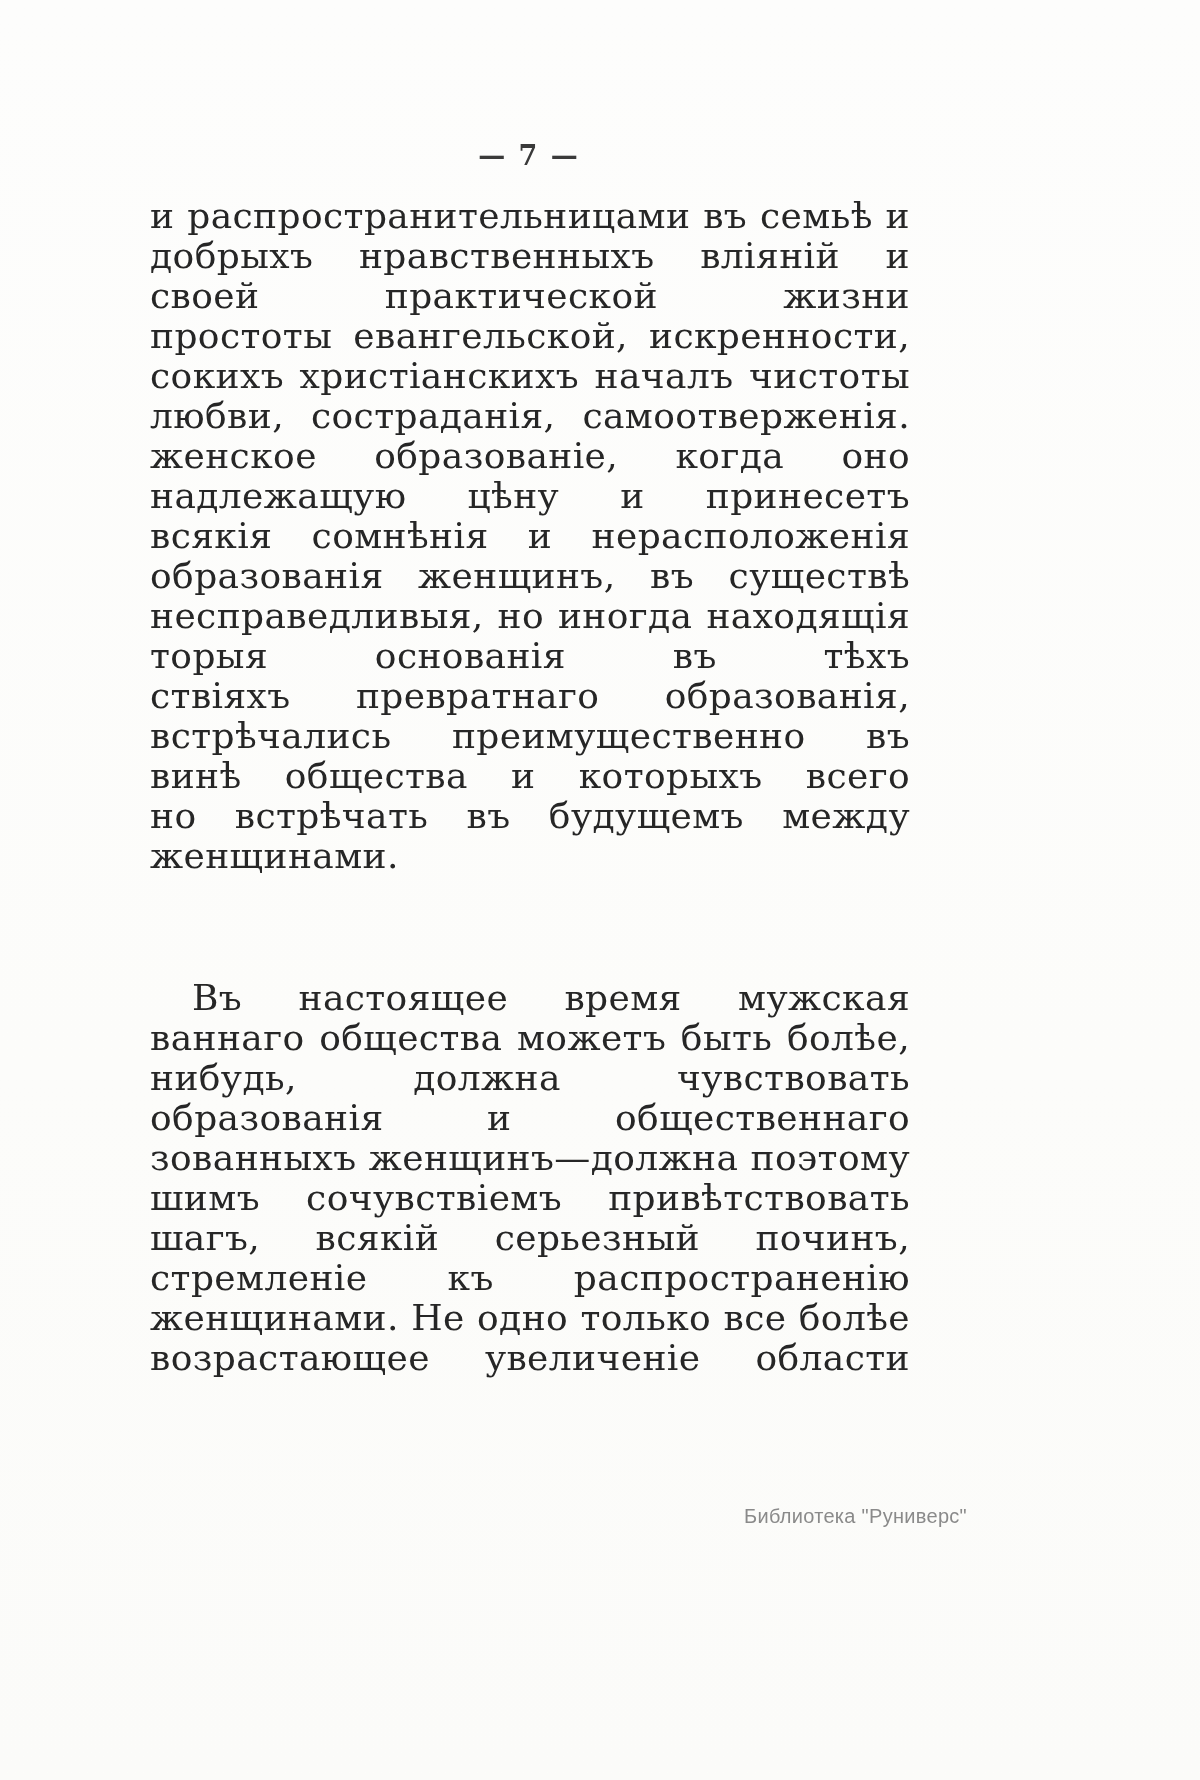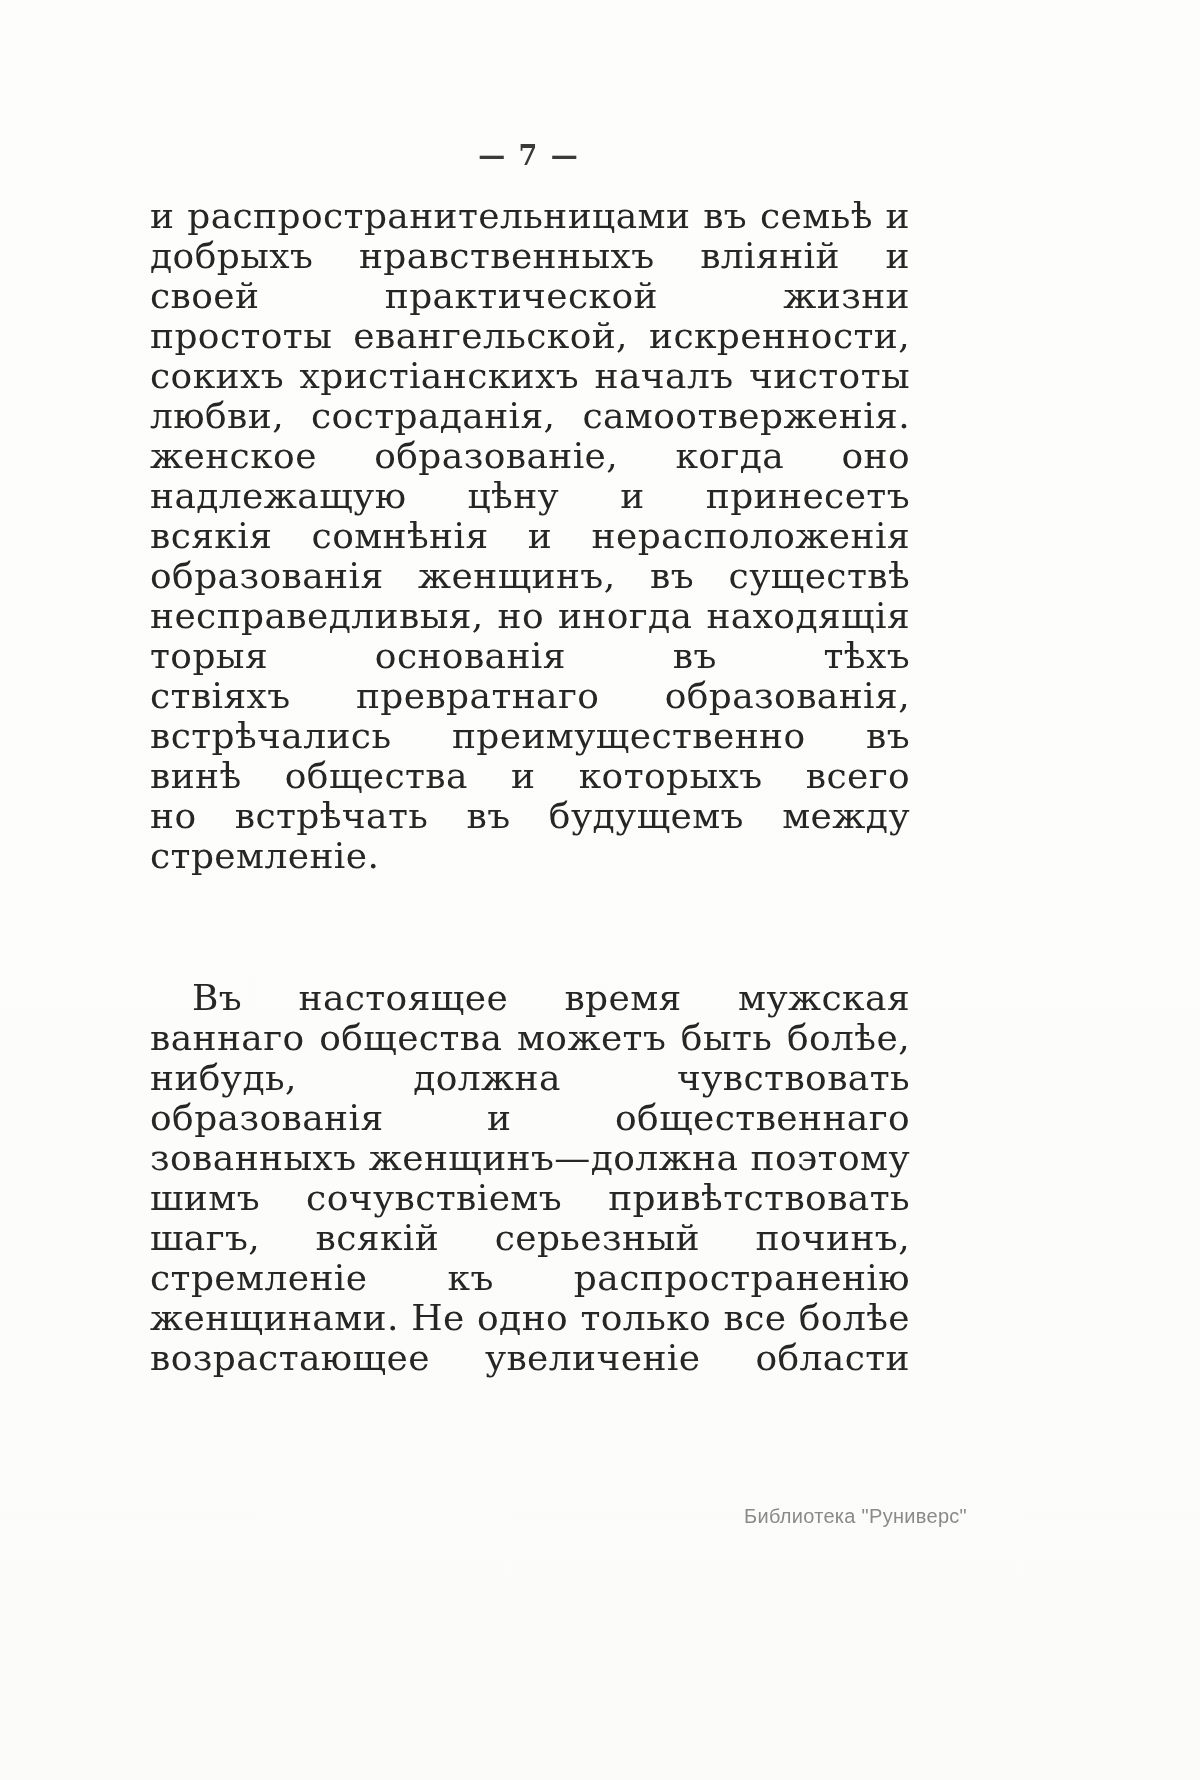--- a/index.html
+++ b/index.html
@@ -81,21 +81,21 @@
     <div class="line">женское образованіе, когда оно проникнуто будетъ</div>
     <div class="line">надлежащую цѣну и принесетъ надлежащую пользу.</div>
     <div class="line">всякія сомнѣнія и нерасположенія относительно</div>
     <div class="line">образованія женщинъ, въ существѣ дѣла конечно</div>
     <div class="line">несправедливыя, но иногда находящія себѣ нѣко-</div>
     <div class="line">торыя основанія въ тѣхъ нерасположенія послѣд-</div>
     <div class="line">ствіяхъ превратнаго образованія, которыя доселѣ</div>
     <div class="line">встрѣчались преимущественно въ мужской поло-</div>
     <div class="line">винѣ общества и которыхъ всего менѣе желатель-</div>
     <div class="line">но встрѣчать въ будущемъ между образованными</div>
-    <div class="line last">стремленіе.</div>
+    <div class="line last">женщинами.</div>
   </div>
 
   <div class="text-block p2">
     <div class="line indent">Въ настоящее время мужская половина образо-</div>
     <div class="line">ваннаго общества можетъ быть болѣе, чѣмъ когда</div>
     <div class="line">нибудь, должна чувствовать потребность воспол-</div>
     <div class="line">образованія и общественнаго женщинами отъ обра-</div>
     <div class="line">зованныхъ женщинъ—должна поэтому съ полнѣй-</div>
     <div class="line">шимъ сочувствіемъ привѣтствовать всякій добрый</div>
     <div class="line">шагъ, всякій серьезный починъ, всякое живое</div>

